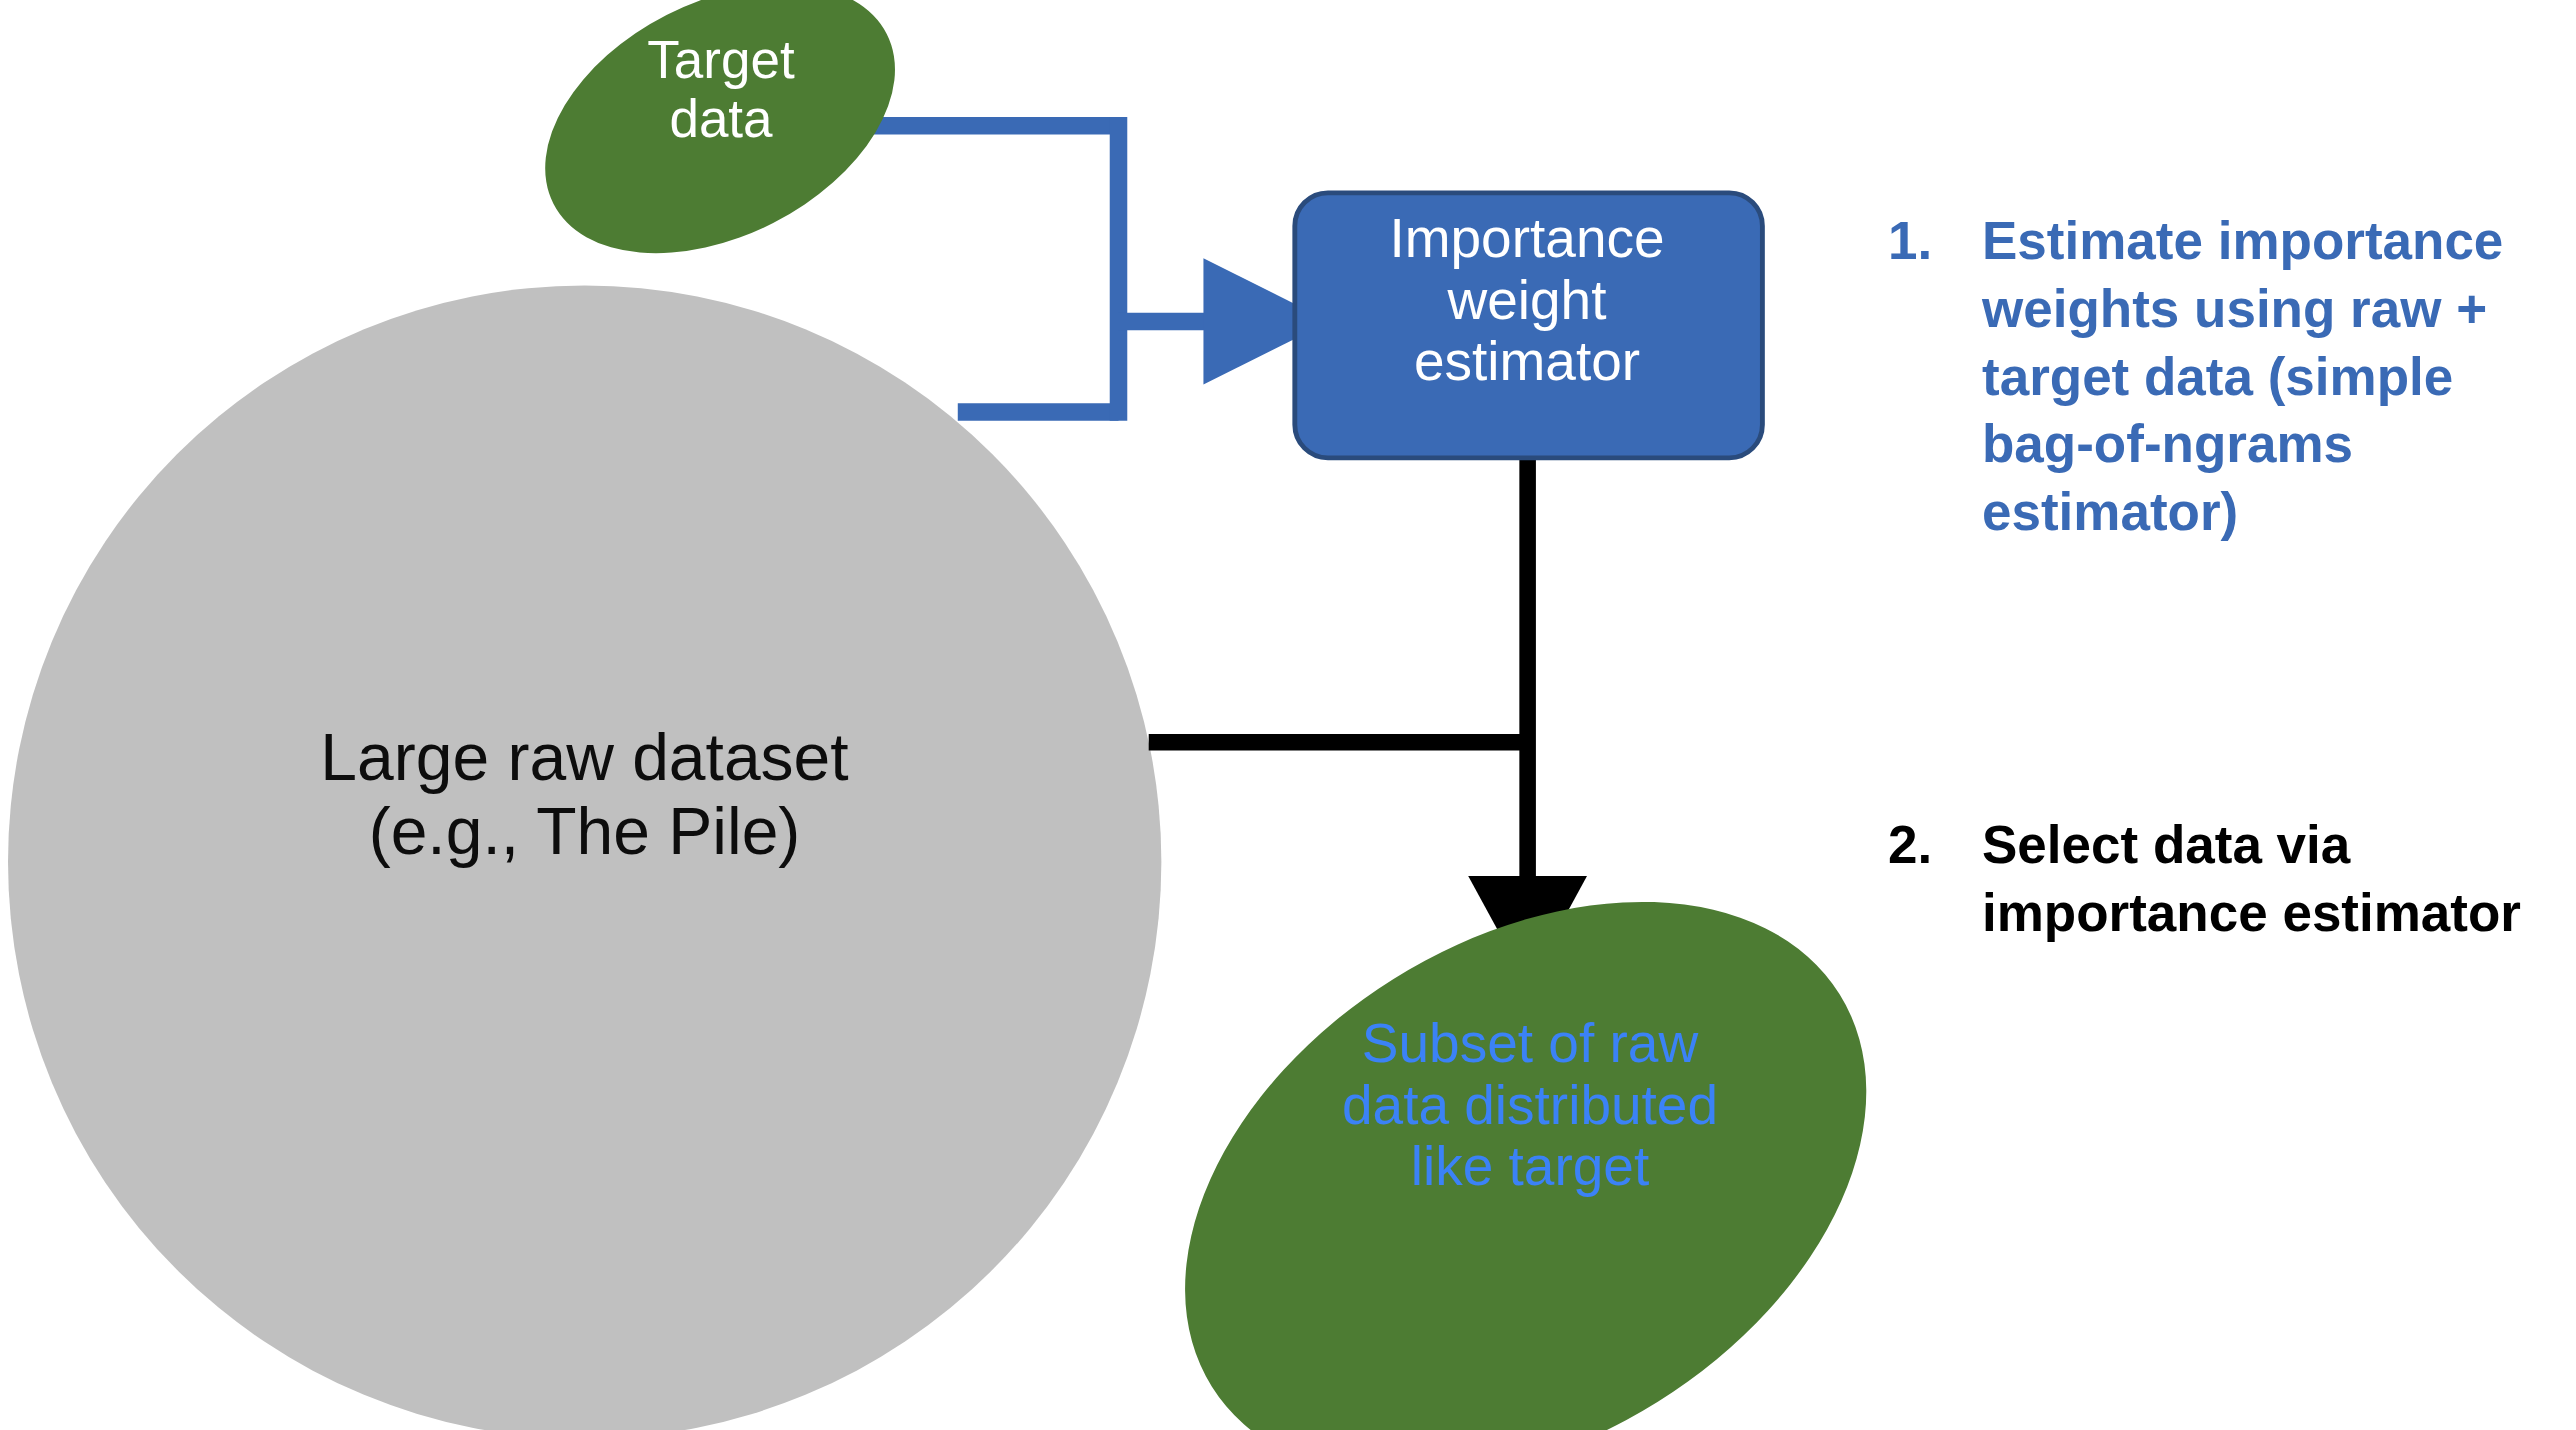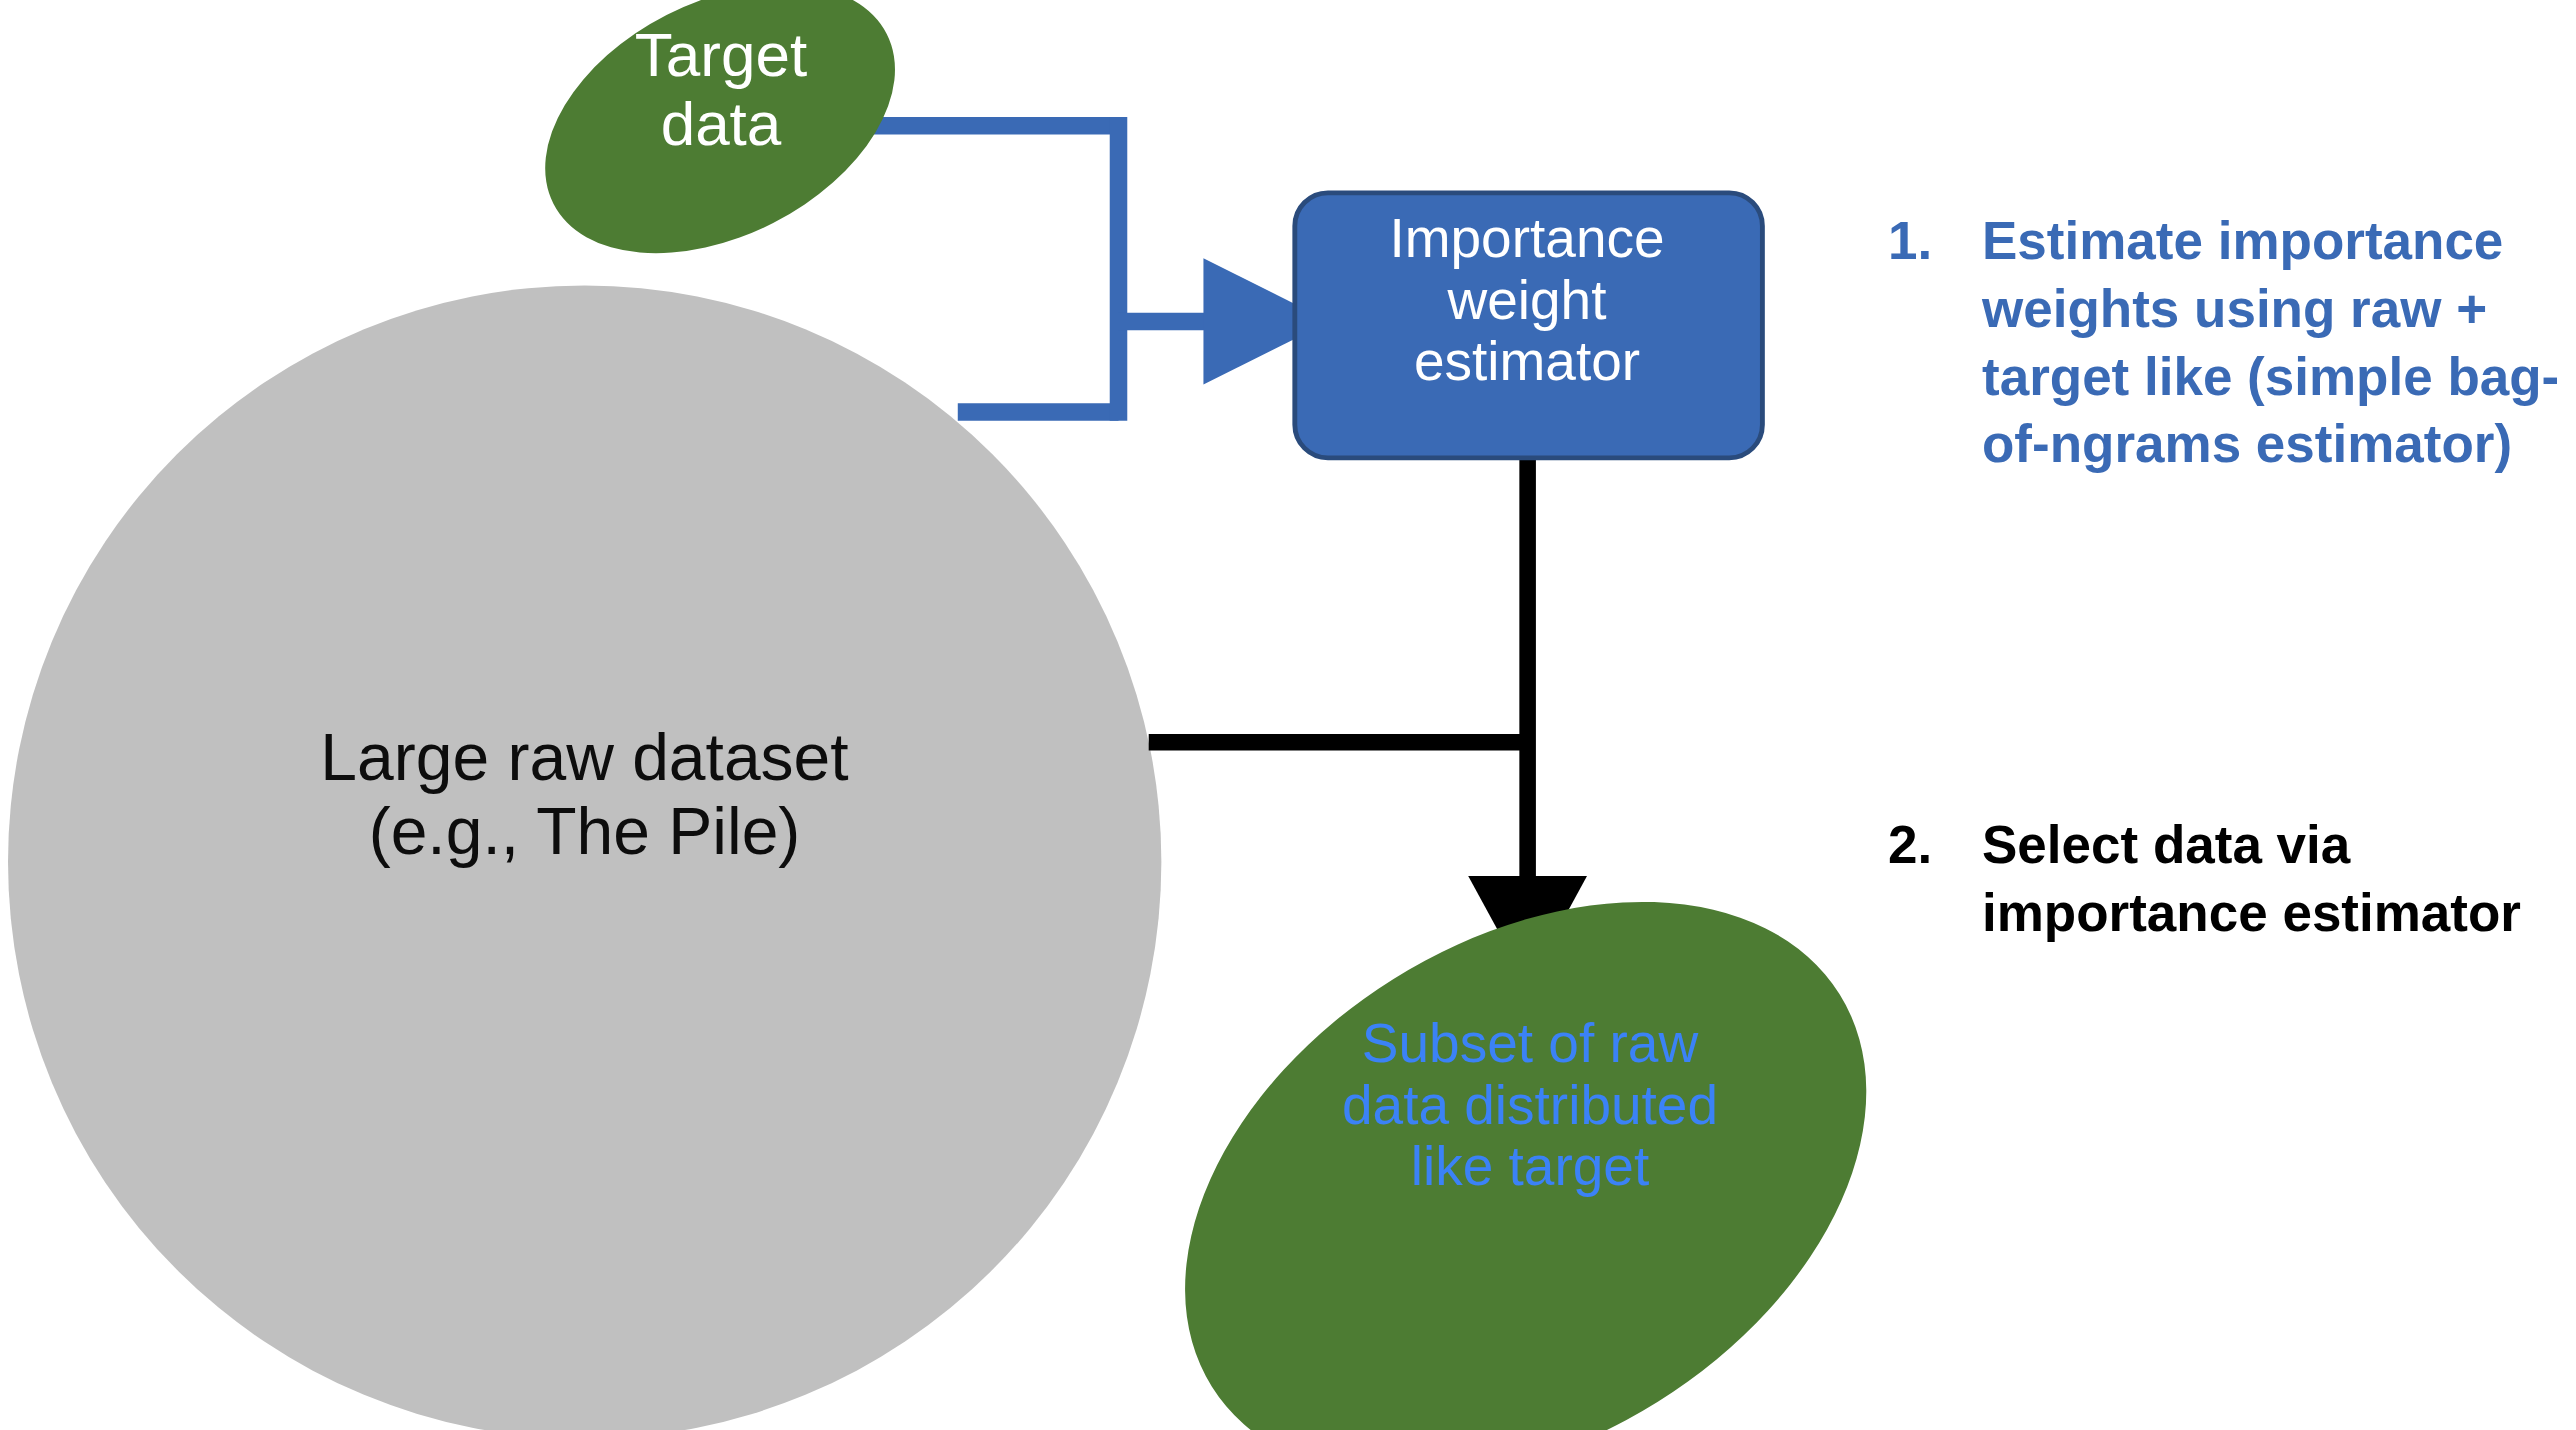--- a/index.html
+++ b/index.html
@@ -29,24 +29,24 @@
   .shape-label {
     position: absolute;
     text-align: center;
     line-height: 1.12;
     white-space: pre-line;
     pointer-events: none;
   }
 
   #target-data-label {
     left: 560px;
-    top: 20px;
+    top: 30px;
     width: 322px;
     color: #ffffff;
-    font-size: 62px;
+    font-size: 53px;
   }
 
   #raw-dataset-label {
     left: 190px;
     top: 721px;
     width: 789px;
     color: #0d0d0d;
     font-size: 66px;
   }
 
@@ -143,21 +143,21 @@
 estimator</div>
 
   <div class="shape-label" id="subset-label">Subset of raw
 data distributed
 like target</div>
 
   <div id="steps-list">
 
     <div class="step" id="step-1">
       <div class="step-number">1.</div>
-      <div class="step-text">Estimate importance weights using raw + target like (simple bag-of-ngrams estimator)</div>
+      <div class="step-text">Estimate importance weights using raw + target data (simple bag-of-ngrams estimator)</div>
     </div>
 
     <div class="step" id="step-2">
       <div class="step-number">2.</div>
       <div class="step-text">Select data via importance estimator</div>
     </div>
 
   </div>
 
 </div>

